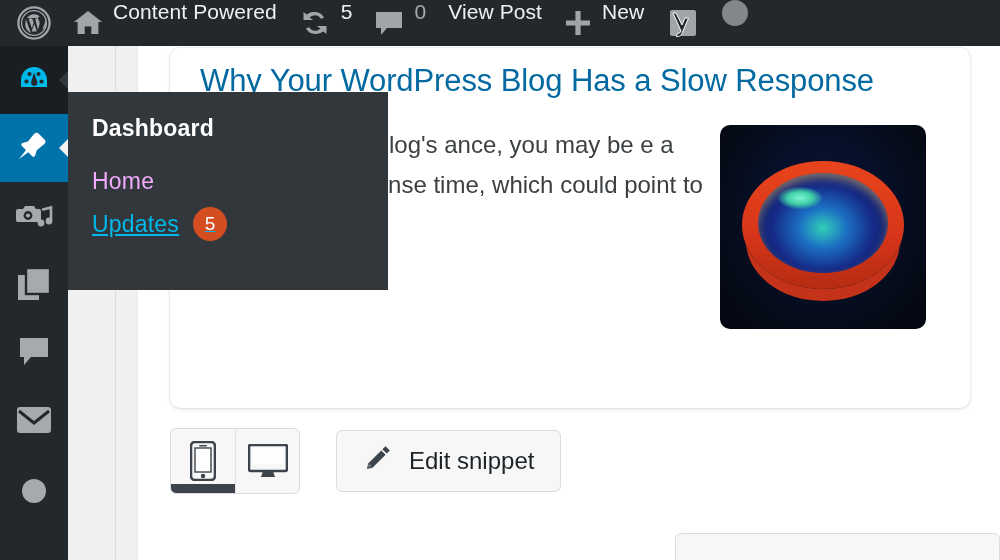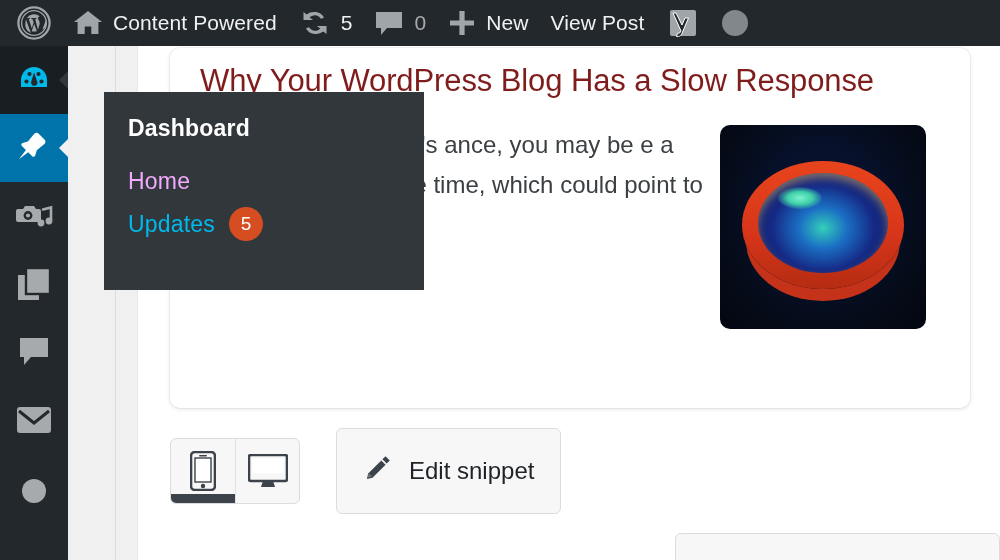--- a/index.html
+++ b/index.html
@@ -14,21 +14,21 @@
   
   .adminbar {
     position: absolute; left: 0; top: 0;
     width: 1000px; height: 46px;
     background: #23282d;
     display: flex; align-items: center;
     color: #f0f0f1;
     z-index: 40;
   }
   .ab-item {
-    display: flex; align-items: center; gap: 10px;
+    display: flex; gap: 10px;
     height: 46px; padding: 0 11px;
     white-space: nowrap;
   }
   .ab-label { font-size: 21px; color: #f0f0f1; letter-spacing: .1px; }
   .ab-count { font-size: 21px; color: #a7aaad; }
   .ab-count.white { color: #f0f0f1; }
   .ab-ico { display: flex; align-items: center; justify-content: center; }
   .ab-ico svg { display: block; }
   .wp-logo { margin-left: 6px; }
   .avatar-dot {
@@ -61,34 +61,33 @@
   }
   .flyarrow.white { border-right-color: #f1f1f1; }
 
   
   .flyout {
     position: absolute; left: 68px; top: 92px;
     width: 320px; height: 198px;
     background: #32373c;
     z-index: 35;
     padding: 14px 0 0 0;
-    margin-left: 36px;
   }
   .fly-title {
     color: #fff; font-size: 23px; font-weight: bold;
     padding: 9px 0 4px 24px;
     letter-spacing: .2px;
   }
   .fly-link {
     display: flex; align-items: center;
     padding: 6px 0 6px 24px;
     font-size: 23px; color: #f0abfc;
     letter-spacing: .2px;
   }
-  .fly-link.active { color: #00b9eb; }
+  .fly-link.active { color: #00b9eb; text-decoration: underline; }
   .fly-sp { height: 16px; }
   .badge {
     margin-left: 14px;
     min-width: 34px; height: 34px;
     border-radius: 17px;
     background: #d54e21;
     color: #fff; font-size: 19px;
     display: inline-flex; align-items: center; justify-content: center;
     padding: 0 9px;
   }
@@ -120,21 +119,21 @@
   .snippet-card {
     position: absolute; left: 170px; top: 48px;
     width: 800px; height: 360px;
     background: #fff;
     border-radius: 10px;
     box-shadow: 0 1px 4px rgba(0,0,0,.12), 0 0 0 1px rgba(0,0,0,.03);
     z-index: 10;
     padding: 14px 30px 0 30px;
   }
   .snippet-title {
-    color: #7f1d1d; font-size: 31px;
+    color: #0369a1; font-size: 31px;
     line-height: 1.2;
     white-space: nowrap;
     letter-spacing: -.1px;
   }
   .snippet-body-row { display: flex; margin-top: 26px; }
   .snippet-desc {
     flex: 1;
     color: #3c4043; font-size: 24px; line-height: 40px;
     max-width: 520px;
     padding-right: 14px;
@@ -188,21 +187,21 @@
     position: relative;
   }
   .seg-btn + .seg-btn { border-left: 1px solid #e2e2e4; }
   .seg-btn.active::after {
     content: "";
     position: absolute; left: 0; right: 0; bottom: 0;
     height: 9px; background: #3c434a;
   }
   .btn {
     display: flex; align-items: center; gap: 16px;
-    height: 86px; padding: 0 26px;
+    height: 62px; padding: 0 26px;
     background: #f7f7f7;
     border: 1px solid #dcdcde;
     border-radius: 6px;
     font-size: 24px; color: #1d2327;
   }
   .bottom-box {
     position: absolute; left: 675px; top: 533px;
     width: 325px; height: 40px;
     background: #f7f7f7;
     border: 1px solid #dcdcde;
@@ -382,30 +381,30 @@
     <div class="ab-item">
       <span class="ab-ico">
         <svg width="30" height="28" viewBox="0 0 30 28" aria-hidden="true">
           <path d="M2 3h26v16H13l-6 7v-7H2z" fill="#a0a5aa"></path>
         </svg>
       </span>
       <span class="ab-count">0</span>
     </div>
 
     <div class="ab-item">
+      <span class="ab-label">View Post</span>
+    </div>
+
+    <div class="ab-item">
       <span class="ab-ico">
         <svg width="28" height="28" viewBox="0 0 28 28" aria-hidden="true">
           <path d="M11.4 2h5.2v9.4H26v5.2h-9.4V26h-5.2v-9.4H2v-5.2h9.4z" fill="#a0a5aa"></path>
         </svg>
       </span>
       <span class="ab-label">New</span>
-    </div>
-
-    <div class="ab-item">
-      <span class="ab-label">View Post</span>
     </div>
 
     <div class="ab-item">
       <span class="ab-ico">
         <svg width="34" height="34" viewBox="0 0 34 34" aria-hidden="true">
           <rect x="4" y="4" width="26" height="26" rx="2" fill="#a0a5aa"></rect>
           <path d="M10 7l6 12 3-7 3.5 0-6.6 15.5c-.8 1.9-1.9 2.9-3.6 2.9h-2l1.4-3.2h1c.8 0 1.3-.4 1.7-1.3l.5-1.1L7 7z" fill="#23282d" stroke="#ffffff" stroke-width="1"></path>
         </svg>
       </span>
     </div>

